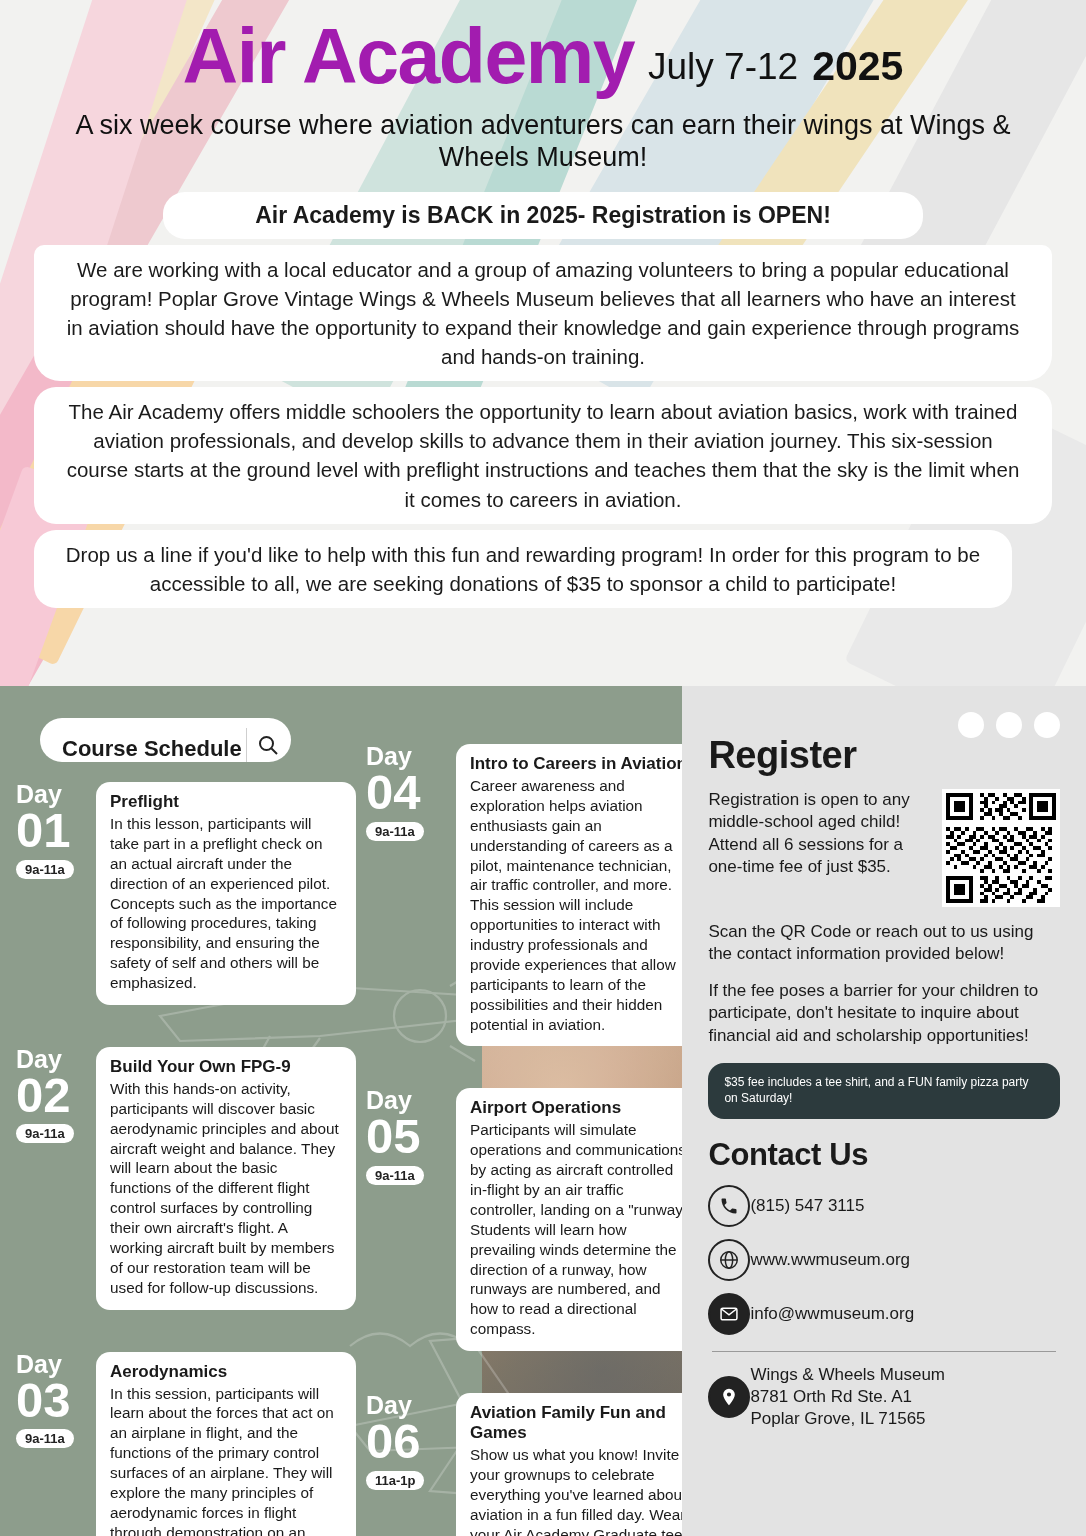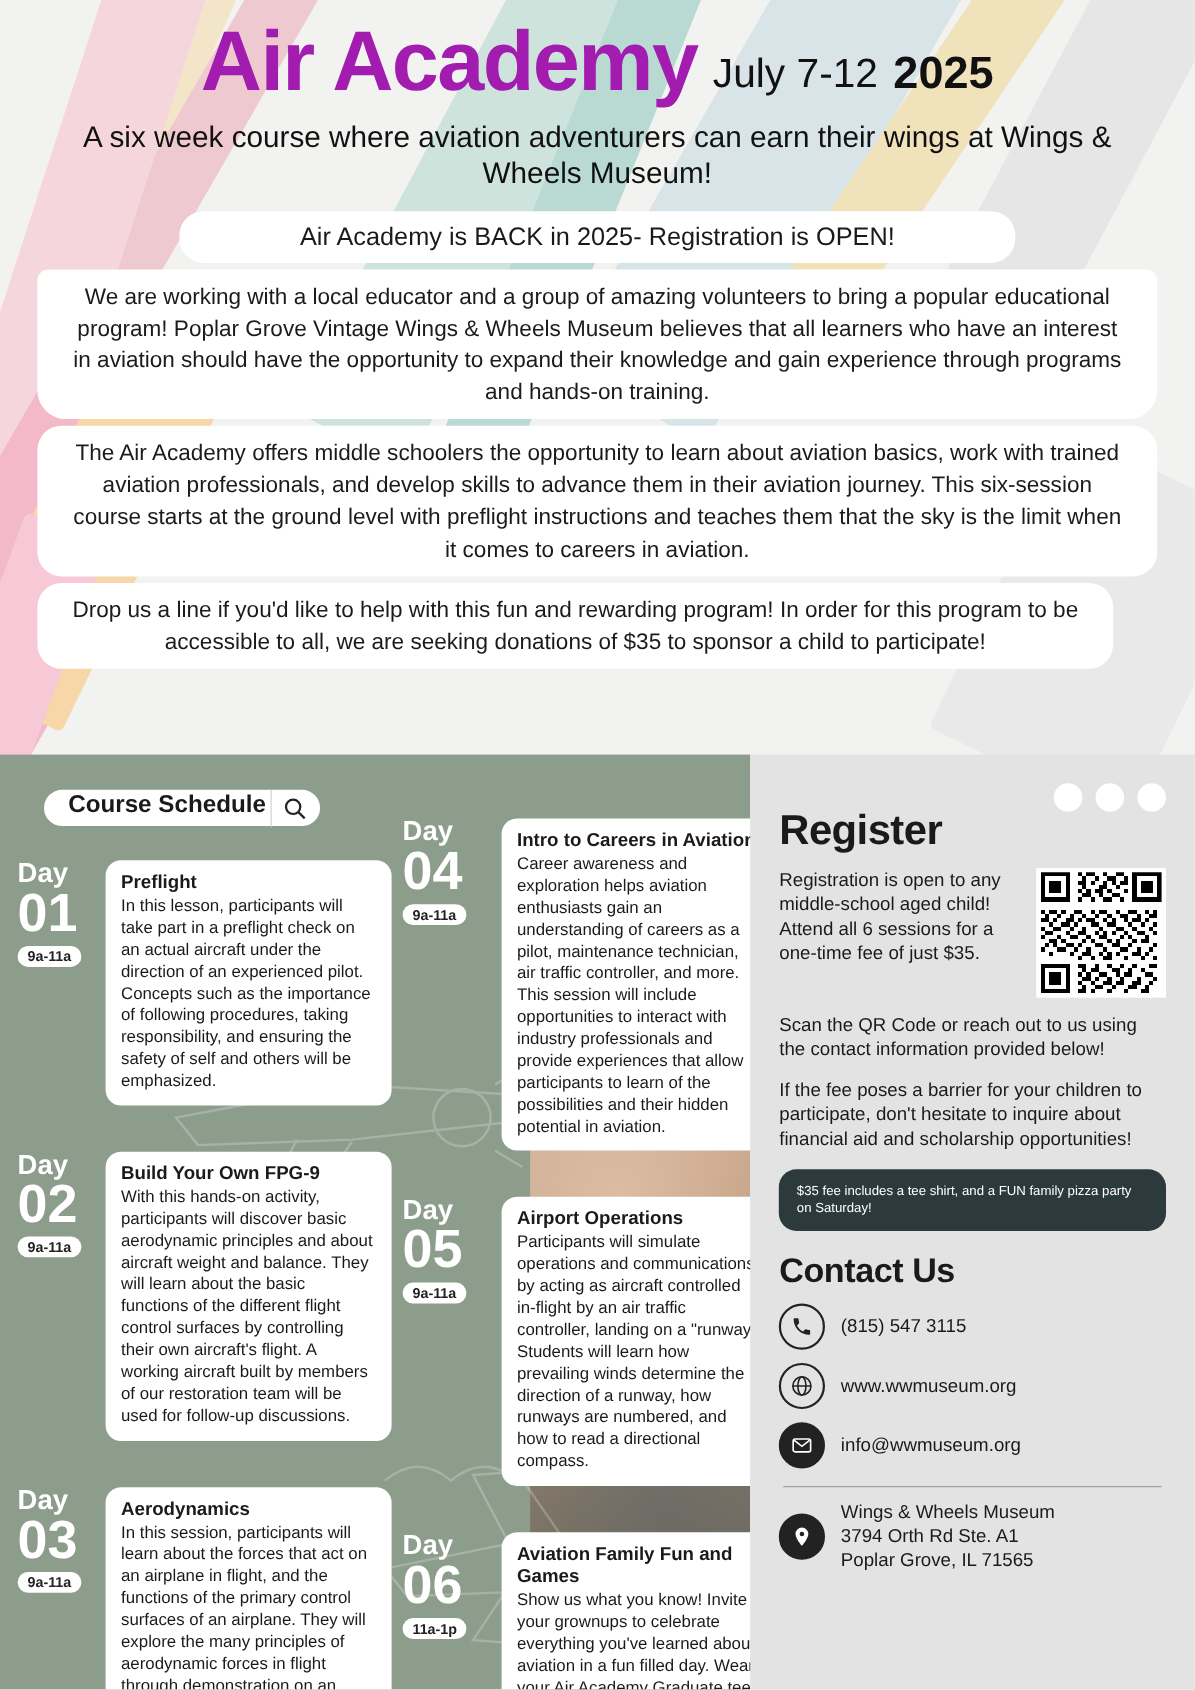--- a/index.html
+++ b/index.html
@@ -39,21 +39,21 @@
   .year  { font-size: 41px; font-weight: 800; color: #111; padding-bottom: 5px; }
   .subtitle {
     margin-top: 14px; font-size: 27px; line-height: 1.2; font-weight: 400; color:#111;
     max-width: 960px; margin-left:auto; margin-right:auto;
   }
 
   
   .blurbs { position: relative; z-index: 2; margin: 18px 34px 0 34px; }
   .banner {
     background: #fff; border-radius: 22px; padding: 10px 28px;
-    font-size: 23px; font-weight: 400; text-align: center; width: 760px; margin: 0 auto;
+    font-size: 23px; font-weight: 700; text-align: center; width: 760px; margin: 0 auto;
   }
   .para {
     background: #fff; border-radius: 22px; padding: 10px 30px; margin-top: 6px;
     font-size: 20.5px; line-height: 1.42; text-align: center; color:#1b1b1b;
   }
   .para.p1 { border-radius: 10px 10px 26px 26px; }
   .para.p3 { margin-right: 40px; }
 
   
   .panel {
@@ -72,21 +72,21 @@
   }
   .sched-photo:after{
     content:""; position:absolute; inset:0;
     background: radial-gradient(circle at 40% 20%, rgba(255,225,200,.55), transparent 55%),
                 radial-gradient(circle at 60% 70%, rgba(60,80,110,.35), transparent 60%);
   }
   .doodle { position: absolute; opacity: .22; stroke: #fff; fill: none; stroke-width: 2.2; }
 
   .course-pill {
     position: absolute; left: 40px; top: 32px; z-index: 5;
-    background: #fff; border-radius: 26px; height: 33px; display: flex; align-items: flex-start;
+    background: #fff; border-radius: 26px; height: 44px; display: flex; align-items: flex-end;
     padding: 0 6px 0 22px; gap: 4px;
   }
   .course-pill .label { font-size: 22px; font-weight: 700; }
   .course-pill .sep { width: 1px; height: 34px; background: #cfcfcf; }
   .search-ic { width: 34px; height: 34px; display:flex; align-items:center; justify-content:center; }
 
   .col { position: absolute; z-index: 4; }
   .col-left  { left: 16px;  top: 96px;  width: 340px; }
   .col-mid   { left: 366px; top: 58px;  width: 340px; }
 
@@ -119,21 +119,21 @@
   .reg-flex { display: flex; gap: 14px; margin-top: 12px; }
   .reg-text { font-size: 17px; line-height: 1.32; flex: 1; }
   .qr { width: 118px; height: 118px; flex: 0 0 118px; background:#fff; padding:4px; }
   .qr svg { display:block; }
   .reg-p { font-size: 17px; line-height: 1.32; margin-top: 14px; }
   .dark-box {
     margin-top: 16px; background: #2c3a3d; color: #fff; border-radius: 16px;
     padding: 12px 16px; font-size: 12px; line-height: 1.33;
   }
   .contact-title { font-size: 31px; font-weight: 800; margin-top: 18px; letter-spacing:-.4px; }
-  .contact-row { display: flex; align-items: center; gap: 14px; margin-top: 12px; }
+  .contact-row { display: flex; align-items: center; margin-top: 12px; }
   .cicon {
     width: 42px; height: 42px; border-radius: 50%; border: 2px solid #222;
     display: flex; align-items: center; justify-content: center; flex: 0 0 42px;
   }
   .cicon.filled { background: #222; }
   .ctext { font-size: 17px; }
   .divider { height: 1px; background: #9a9a9a; margin: 16px 4px 0 4px; }
   .addr { font-size: 17px; line-height: 1.3; }
 </style>
 </head>
@@ -513,18 +513,18 @@
     <div class="divider"></div>
 
     <div class="contact-row">
       <span class="cicon filled">
         <svg width="20" height="20" viewBox="0 0 24 24" fill="#fff">
             <path d="M12 2a7 7 0 00-7 7c0 5 7 13 7 13s7-8 7-13a7 7 0 00-7-7zm0 9.5A2.5 2.5 0 1112 6.5a2.5 2.5 0 010 5z"></path>
           </svg>
       </span>
       <span class="addr">
         <span>Wings &amp; Wheels Museum</span><br>
-        <span>3794 Orth Rd Ste. A1</span><br>
+        <span>8781 Orth Rd Ste. A1</span><br>
         <span>Poplar Grove, IL 71565</span>
       </span>
     </div>
   </div>
 </div>
 
 </body></html>

